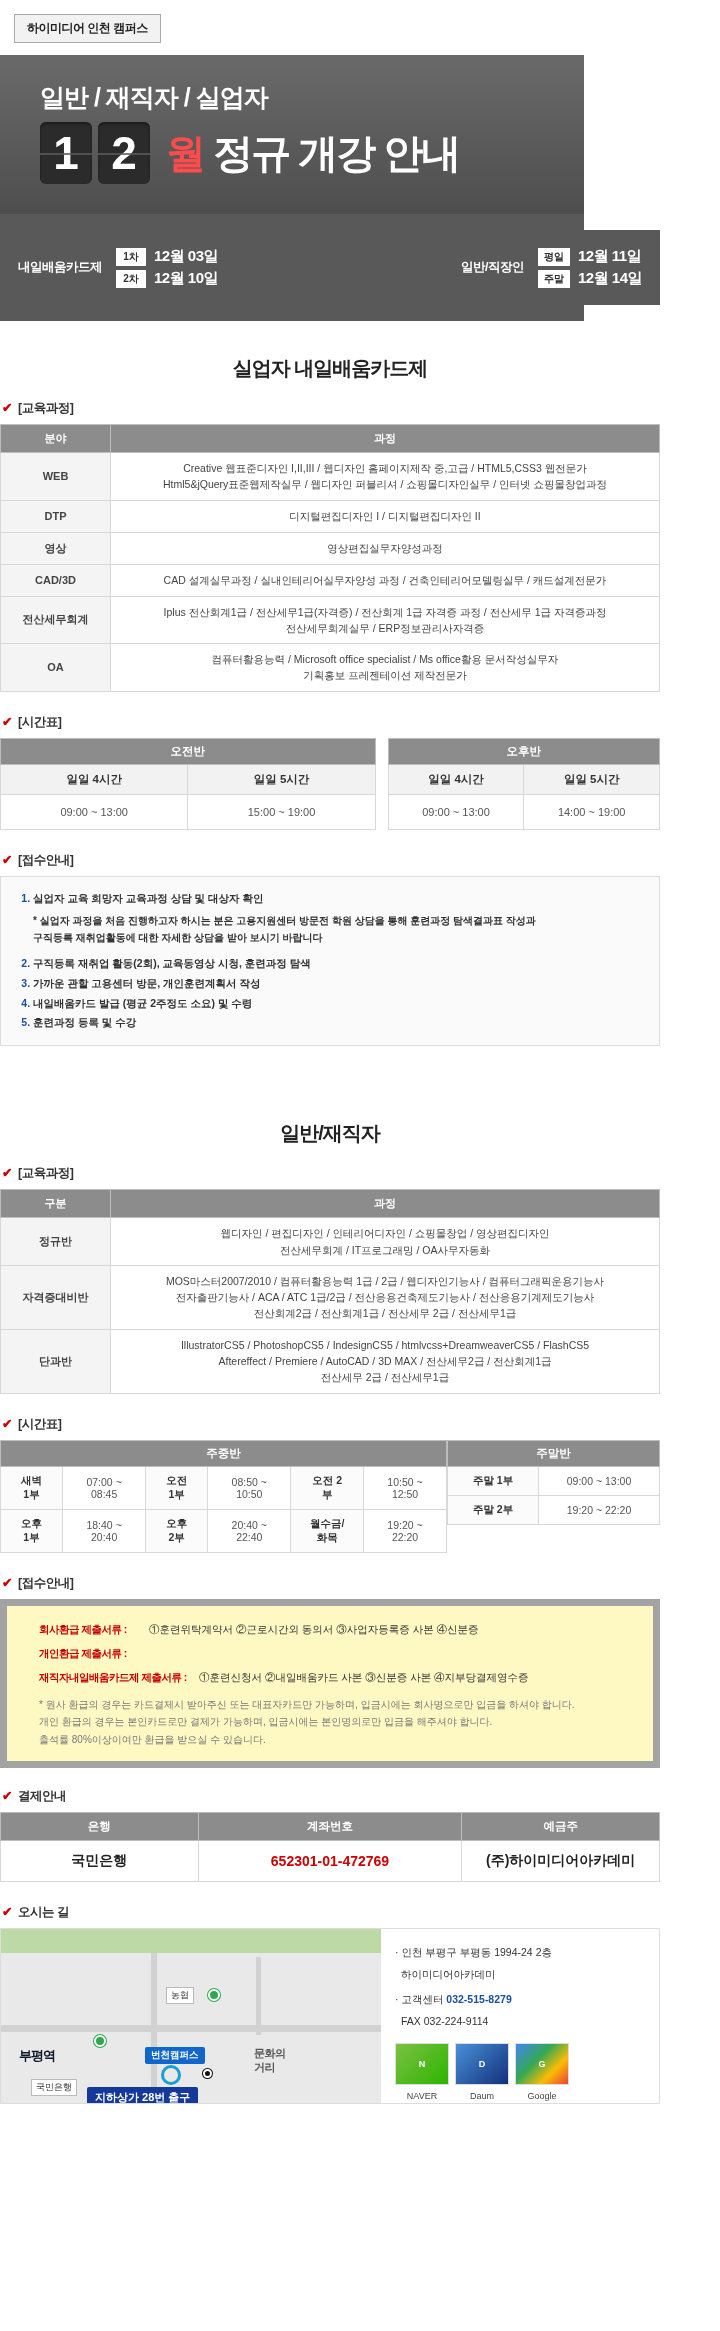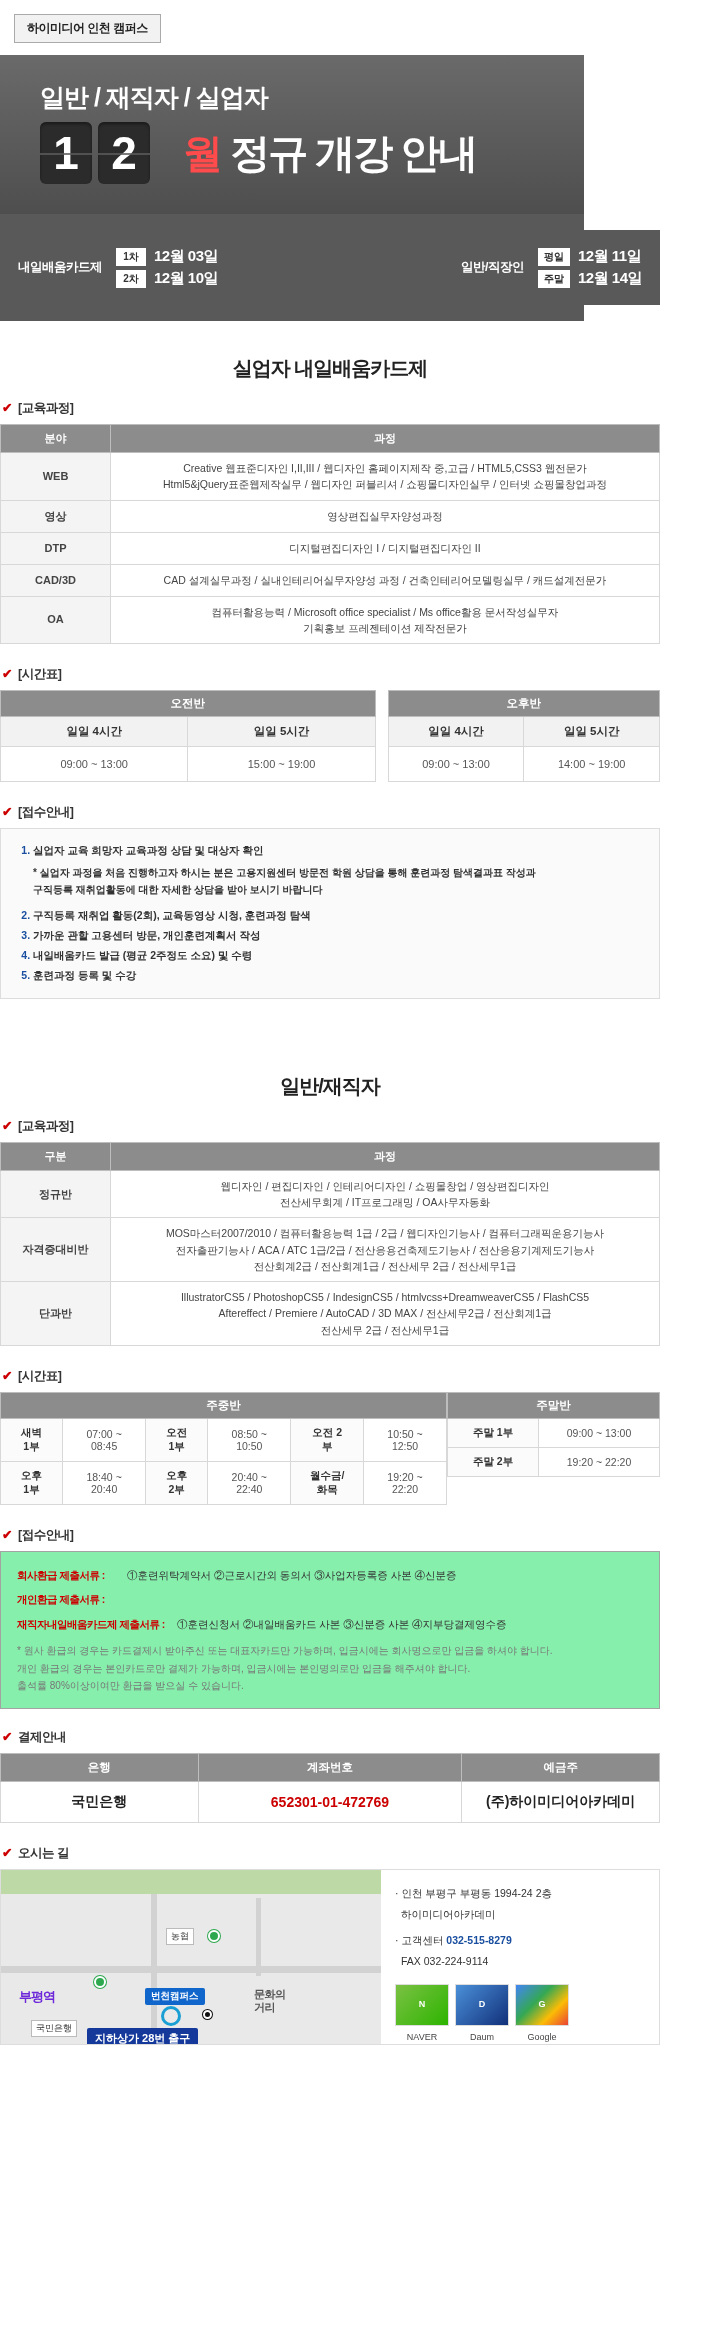--- a/index.html
+++ b/index.html
@@ -53,21 +53,21 @@
     display:flex; align-items:center; justify-content:center;
     box-shadow:0 2px 3px rgba(0,0,0,.4) inset;
   }
   .flip span { font-size:46px; font-weight:bold; color:#fff; line-height:1; }
   .flip:after {
     content:""; position:absolute; left:0; right:0; top:50%;
     height:2px; background:#5b5b5b; opacity:.8;
   }
   .hero-title {
     font-size:40px; font-weight:bold; letter-spacing:-2px;
-    margin-left:27px;
+    margin-left:10px;
   }
   .hero-title .accent { color:#ff4b4b; }
 
   
   .strip {
     background:#595959;
     margin:0 auto;
     width:660px;
     padding:14px 18px;
     display:flex;
@@ -182,22 +182,22 @@
   table.wk th {
     background:#8c8c8c; color:#fff; padding:5px; border:1px solid #bdbdbd;
     font-weight:bold; font-size:11.5px;
   }
   table.wk td { border:1px solid #d8d8d8; padding:7px 16px; color:#555; }
   table.wk td.lbl { text-align:center; font-weight:bold; color:#333; background:#fbfbfb; }
   table.wk td.val { text-align:center; }
 
   
   .doc-box {
-    border:1px solid #a3a3a3; background:#86efac;
-    padding:13px 16px; font-size:10.5px; line-height:1.95; color:#333;
+    border:7px solid #a3a3a3; background:#fef9c3;
+    padding:13px 32px; font-size:10.5px; line-height:1.95; color:#333;
   }
   .doc-row { display:flex; margin-bottom:4px; }
   .doc-key { color:#c00; font-weight:bold; min-width:110px; letter-spacing:-0.5px;}
   .doc-val { color:#333;text-align:center; }
   .doc-foot { color:#777; font-size:10px; line-height:1.75; margin-top:8px; }
 
   
   table.bank { width:100%; border-collapse:collapse; font-size:13px; }
   table.bank th {
     background:#8c8c8c; color:#fff; padding:6px; border:1px solid #bdbdbd;
@@ -224,21 +224,21 @@
   }
   .pin-label {
     position:absolute; font-size:9px; background:#fff; border:1px solid #bbb;
     padding:1px 4px; color:#333; white-space:nowrap;
   }
   .blue-label {
     position:absolute; font-size:9.5px; background:#1166cc; color:#fff;
     padding:2px 6px; font-weight:bold; white-space:nowrap; border-radius:2px;
   }
   .red-label {
-    position:absolute; font-size:13px; color:#6d28d9; font-weight:bold; letter-spacing:-1px;
+    position:absolute; font-size:13px; color:#0f172a; font-weight:bold; letter-spacing:-1px;
   }
   .gray-label {
     position:absolute; font-size:11px; color:#555; font-weight:bold; letter-spacing:-0.5px;
   }
   .circle-mark {
     position:absolute; width:20px; height:20px; border:3px solid #1a9fd4;
     border-radius:50%; background:transparent;
   }
   .dot-black {
     position:absolute; width:9px;height:9px;border-radius:50%;background:#111;
@@ -339,30 +339,35 @@
           <th>과정</th>
         </tr>
       </thead>
       <tbody>
         <tr>
             <td class="cat">WEB</td>
             <td class="desc" style="white-space:pre-line">Creative 웹표준디자인 I,II,III / 웹디자인 홈페이지제작 중,고급 / HTML5,CSS3 웹전문가
 Html5&amp;jQuery표준웹제작실무 / 웹디자인 퍼블리셔 / 쇼핑몰디자인실무 / 인터넷 쇼핑몰창업과정</td>
           </tr>
         <tr>
+            <td class="cat">DTP</td>
+            <td class="desc" style="white-space:pre-line">디지털편집디자인 I / 디지털편집디자인 II</td>
+          </tr>
+        <tr>
             <td class="cat">영상</td>
             <td class="desc" style="white-space:pre-line">영상편집실무자양성과정</td>
           </tr>
         <tr>
-            <td class="cat">DTP</td>
-            <td class="desc" style="white-space:pre-line">디지털편집디자인 I / 디지털편집디자인 II</td>
-          </tr>
-        <tr>
             <td class="cat">CAD/3D</td>
             <td class="desc" style="white-space:pre-line">CAD 설계실무과정 / 실내인테리어실무자양성 과정 / 건축인테리어모델링실무 / 캐드설계전문가</td>
+          </tr>
+        <tr>
+            <td class="cat">전산세무회계</td>
+            <td class="desc" style="white-space:pre-line">Iplus 전산회계1급 / 전산세무1급(자격증) / 전산회계 1급 자격증 과정 / 전산세무 1급 자격증과정
+전산세무회계실무 / ERP정보관리사자격증</td>
           </tr>
         <tr>
             <td class="cat">OA</td>
             <td class="desc" style="white-space:pre-line">컴퓨터활용능력 / Microsoft office specialist / Ms office활용 문서작성실무자
 기획홍보 프레젠테이션 제작전문가</td>
           </tr>
       </tbody>
     </table>
 
     <div class="sub-head" style="margin-top:22px">

